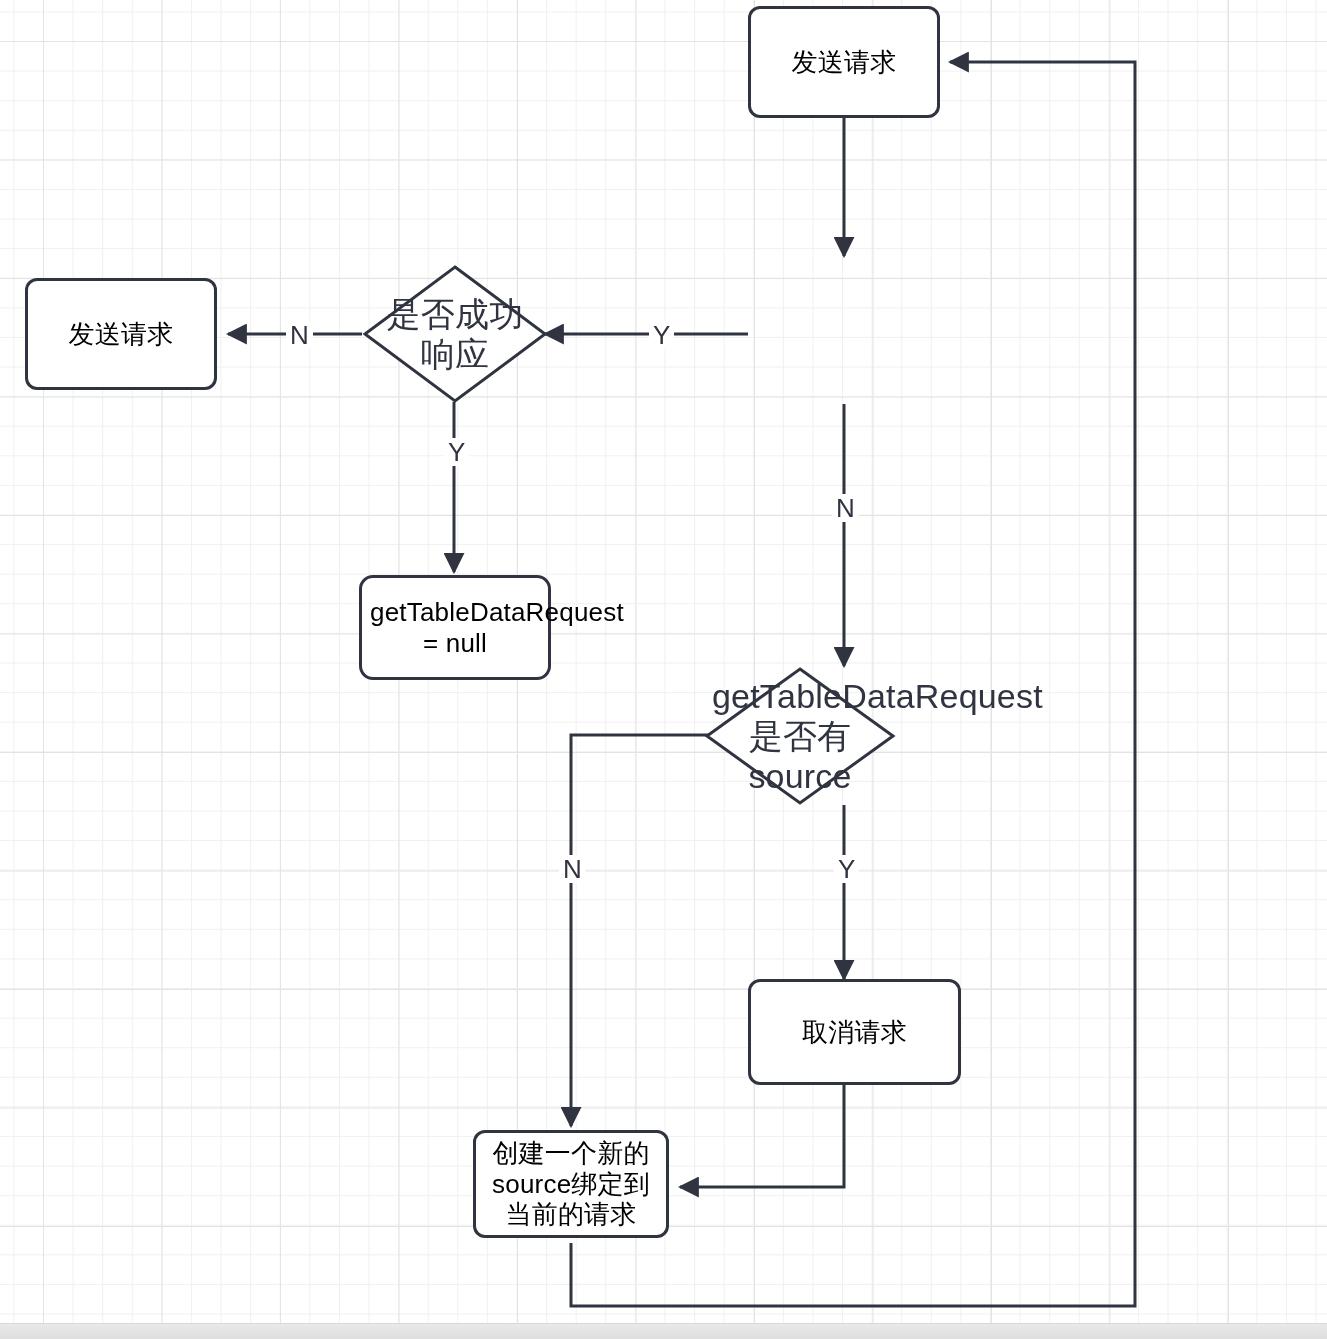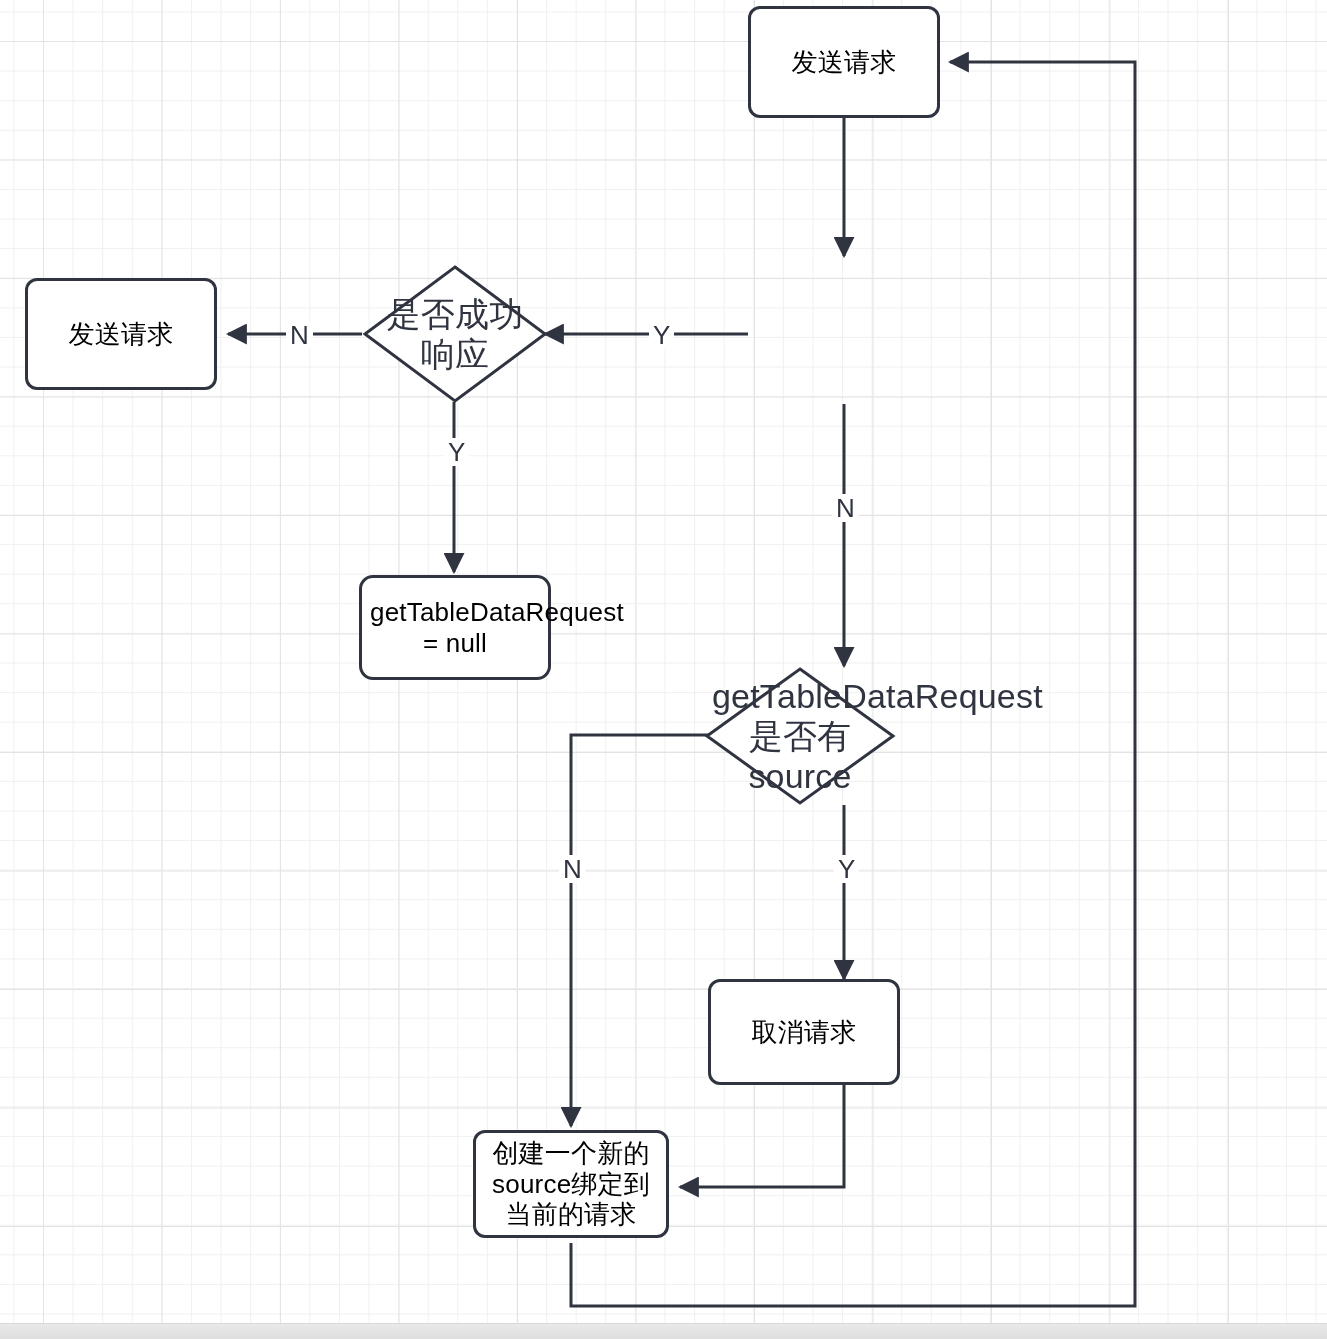--- a/index.html
+++ b/index.html
@@ -151,21 +151,21 @@
     <span style="display:block; width:170px;">getTableDataRequest = null</span>
   </div>
 
   <div class="node-diamond-wrap" style="left:704px; top:666px; width:192px; height:140px;">
     <svg width="192" height="140">
       <polygon points="96,3 189,70 96,137 3,70" fill="#ffffff" stroke="#2f3440" stroke-width="3"></polygon>
     </svg>
     <span class="node-diamond-label overflow-label" style="width:176px;">getTableDataRequest是否有source</span>
   </div>
 
-  <div class="node node-box" style="left:708px; top:979px; width:192px; height:106px;">
+  <div class="node node-box" style="left:748px; top:979px; width:213px; height:106px;">
     <span>取消请求</span>
   </div>
 
   <div class="node node-box" style="left:473px; top:1130px; width:196px; height:108px;">
     <span class="overflow-label" style="display:block; width:162px;">创建一个新的source绑定到当前的请求</span>
   </div>
 
   <div class="edge-label" style="left:649px; top:321px;">
     <span>Y</span>
   </div>

